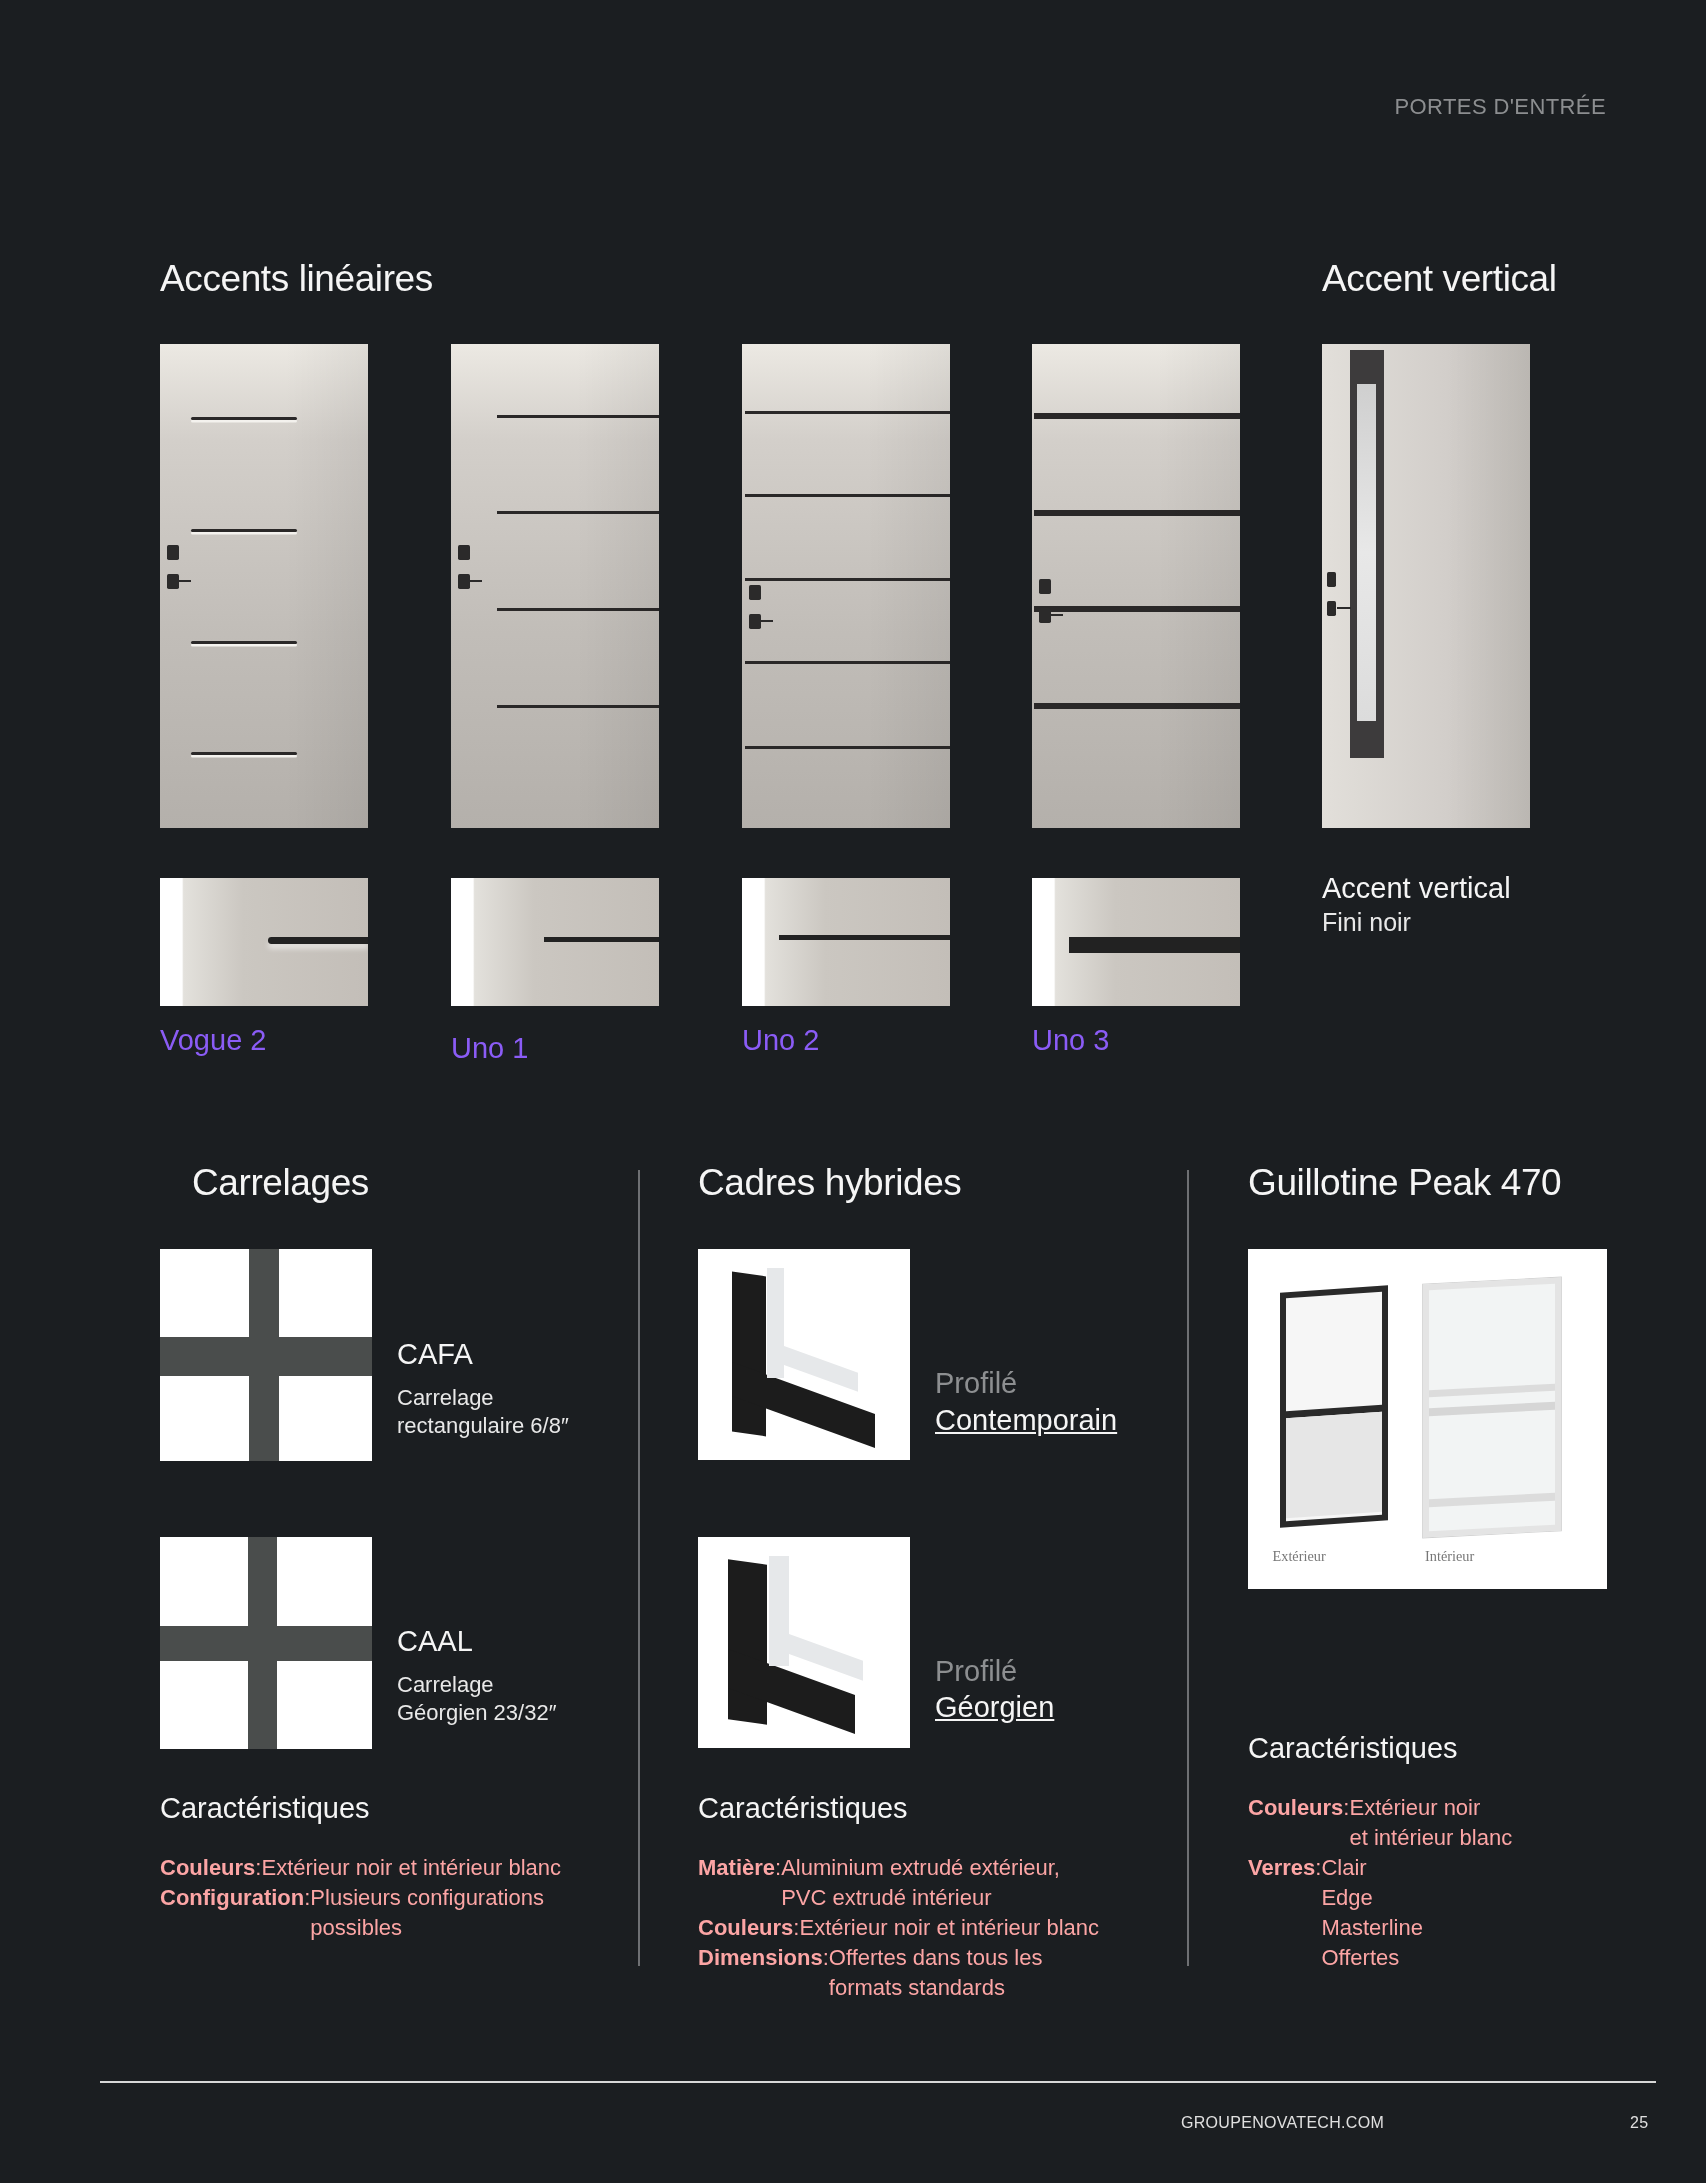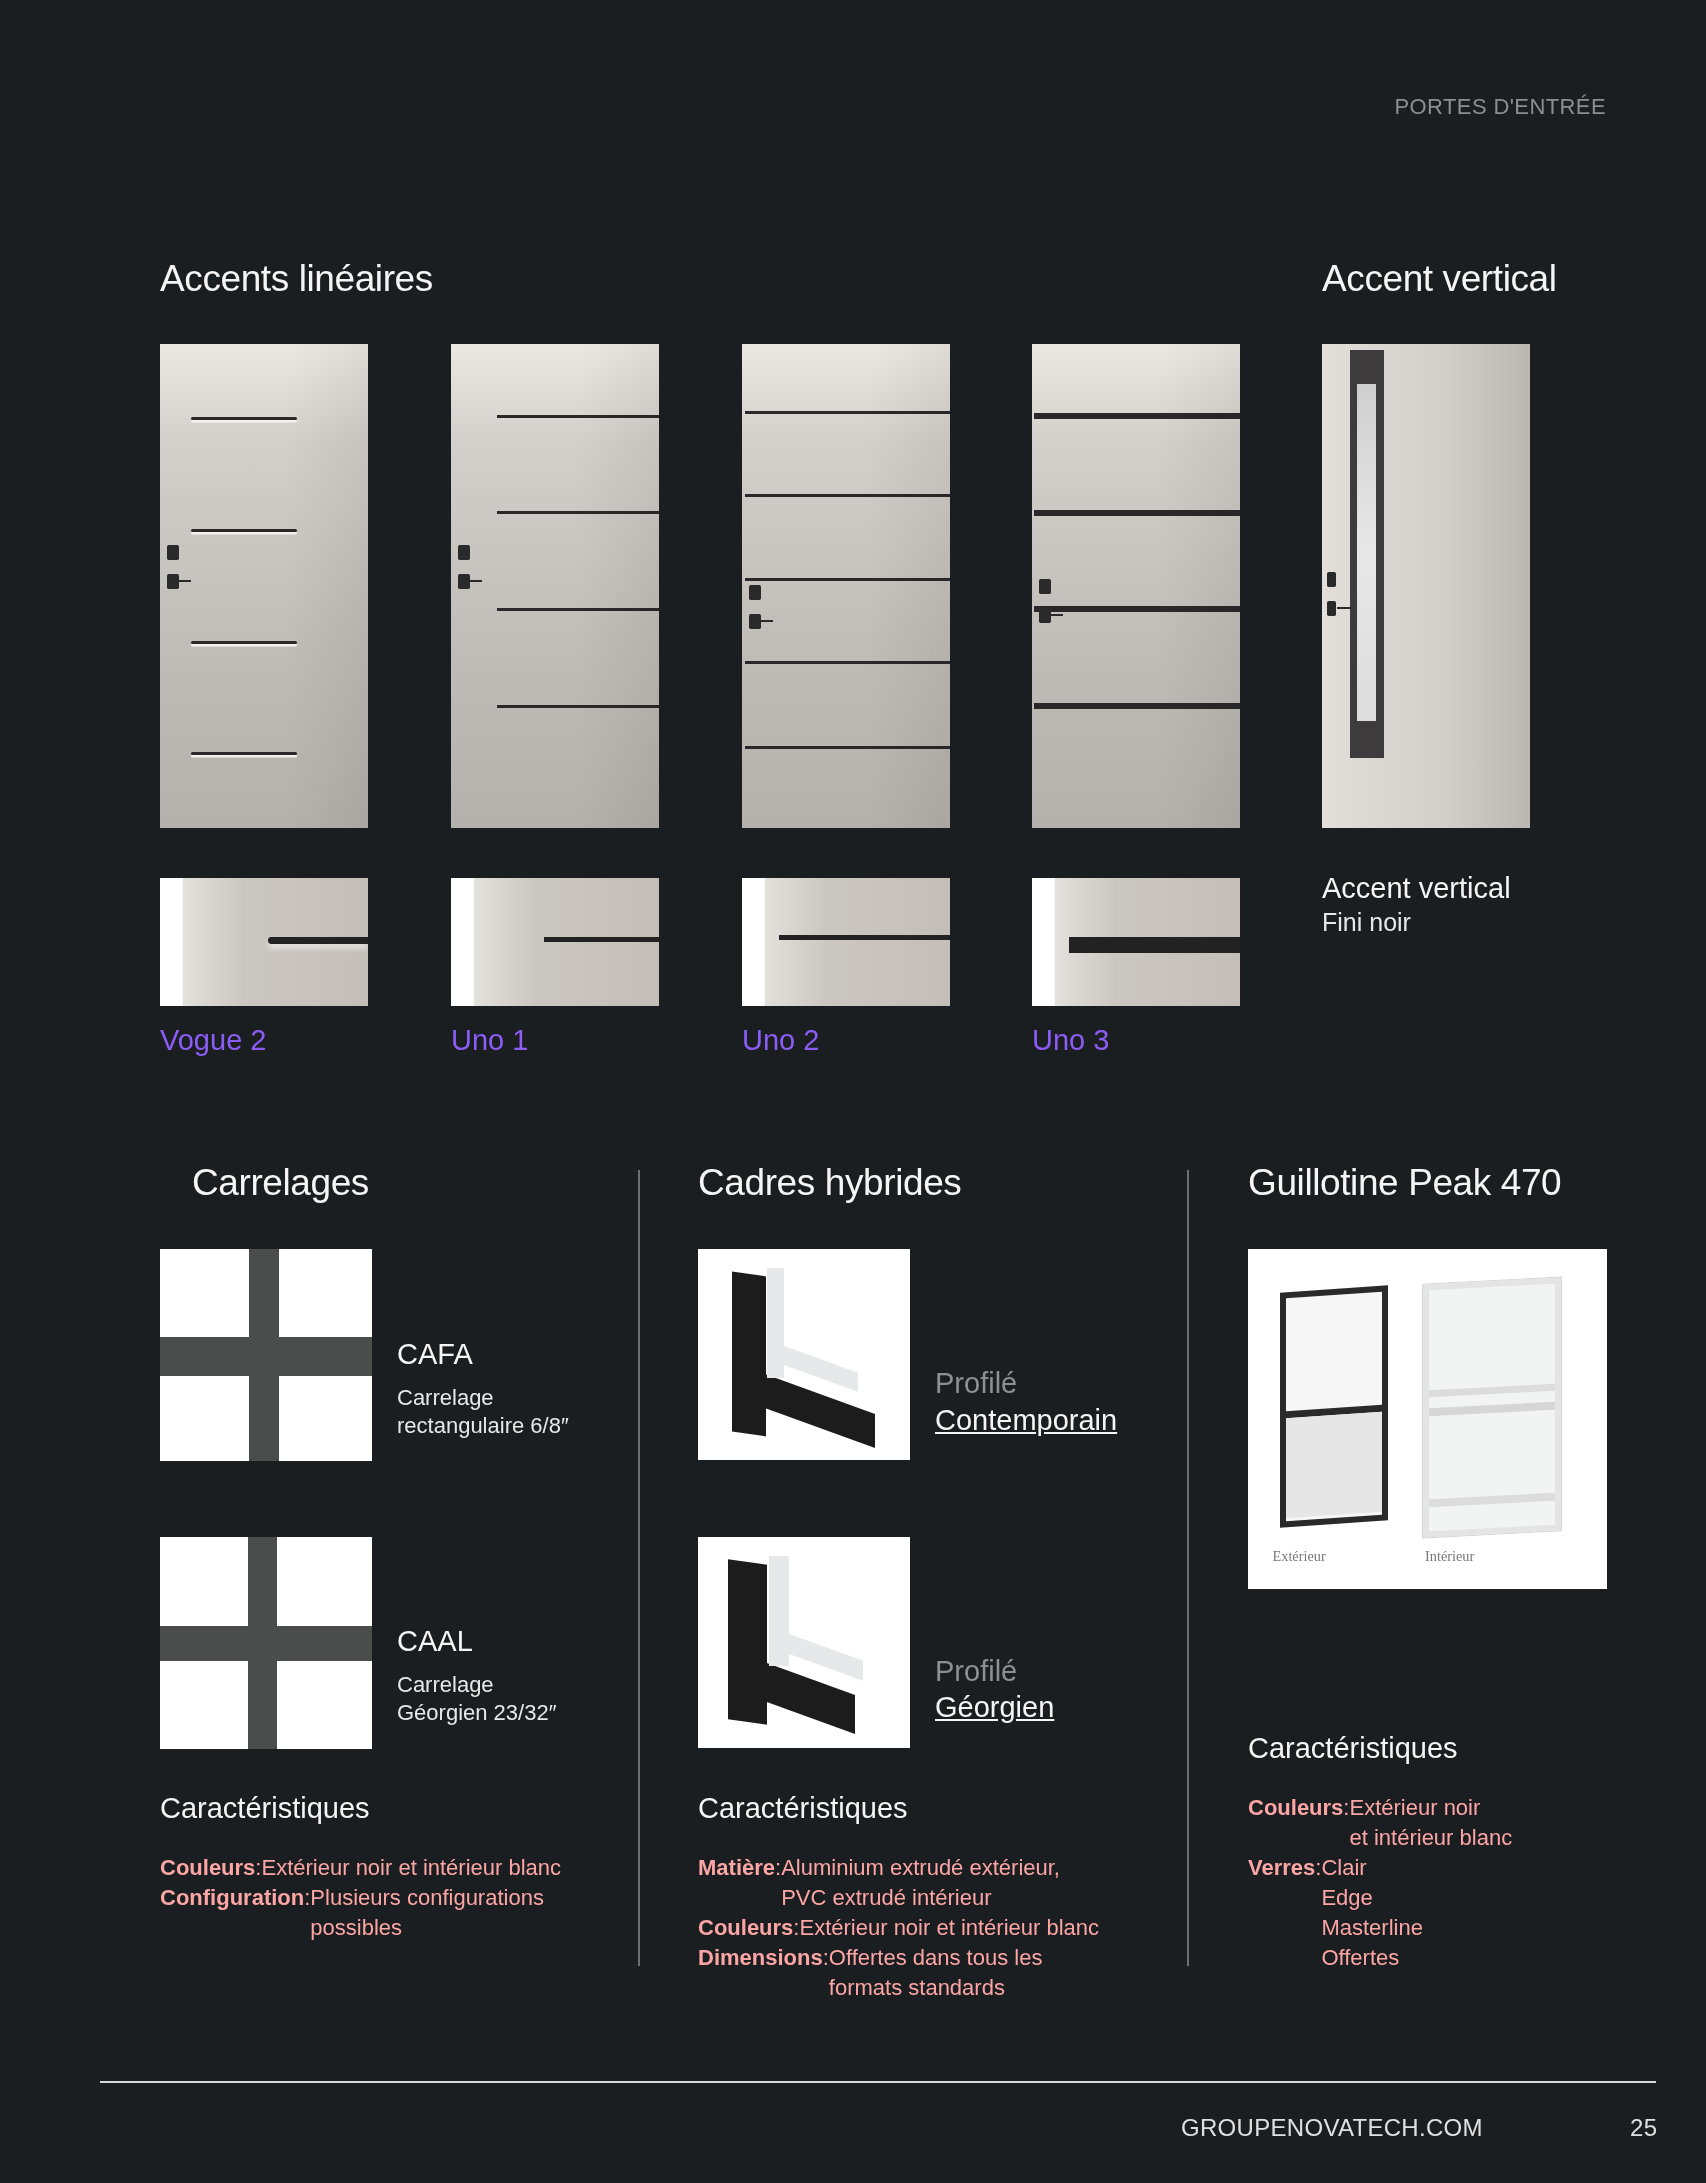--- a/index.html
+++ b/index.html
@@ -28,21 +28,21 @@
   .code{position:absolute;font-size:29px;color:#f5f5f5;}
   .sub{position:absolute;font-size:22px;color:#e8e8e8;line-height:28px;font-weight:300;}
   .prof1{position:absolute;font-size:29px;color:#8d8f91;font-weight:300;}
   .prof2{position:absolute;font-size:29px;color:#f5f5f5;text-decoration:underline;}
   .charh{position:absolute;font-size:29px;color:#f5f5f5;font-weight:400;}
   .spec{position:absolute;font-size:22px;line-height:30px;color:#fca5a5;font-weight:300;}
   .spec .row{display:flex;white-space:nowrap;}
   .spec .k{font-weight:700;}
   .spec .vals{display:flex;flex-direction:column;}
   .footline{position:absolute;left:100px;top:2081px;width:1556px;height:1.7px;background:#d8d8d8;}
-  .foot{position:absolute;top:2114px;font-size:24px;color:#e0e0e0;letter-spacing:0.3px;}
+  .foot{position:absolute;top:2114px;font-size:16px;color:#e0e0e0;letter-spacing:0.3px;}
 </style>
 </head>
 <body>
 
 <div class="abs hdr">PORTES D'ENTRÉE</div>
 
 <div class="abs h2" style="left:160px;top:258px;">Accents linéaires</div>
 <div class="abs h2" style="left:1322px;top:258px;">Accent vertical</div>
 
 <div class="door" style="left:160px;">
@@ -96,21 +96,21 @@
   <div class="bar" style="top:59px;left:93px;height:5px;"></div>
 </div>
 <div class="detail" style="left:742px;">
   <div class="bar" style="top:57px;left:37px;height:5px;"></div>
 </div>
 <div class="detail" style="left:1032px;">
   <div class="bar" style="top:59px;left:37px;height:16px;"></div>
 </div>
 
 <div class="lbl" style="left:160px;">Vogue 2</div>
-<div class="lbl" style="left:451px;">Uno 1</div>
+<div class="lbl" style="left:451px;margin-top:8px;">Uno 1</div>
 <div class="lbl" style="left:742px;">Uno 2</div>
 <div class="lbl" style="left:1032px;">Uno 3</div>
 
 <div class="abs" style="left:1322px;top:872px;font-size:29px;color:#f5f5f5;">Accent vertical</div>
 <div class="abs" style="left:1322px;top:908px;font-size:25px;color:#e8e8e8;font-weight:300;">Fini noir</div>
 
 <div class="vdiv" style="left:638px;"></div>
 <div class="vdiv" style="left:1187px;"></div>
 
 <div class="abs h2" style="left:160px;top:1162px;margin-left:32px;">Carrelages</div>

